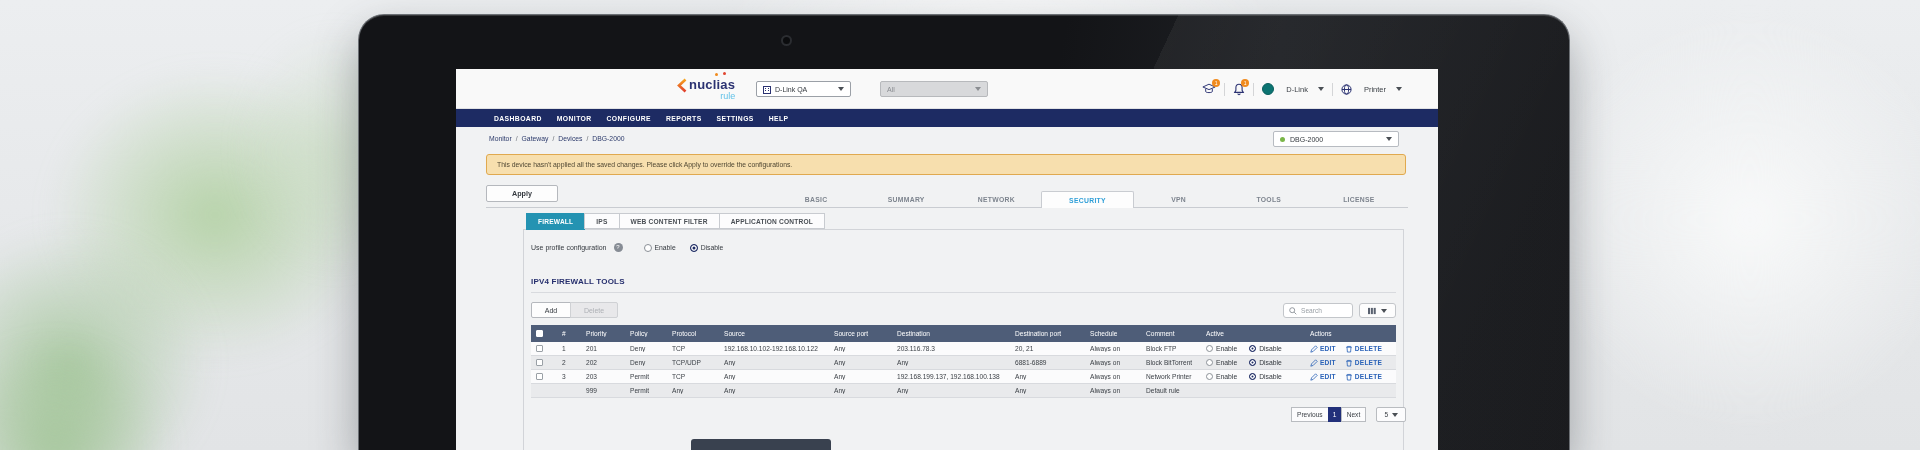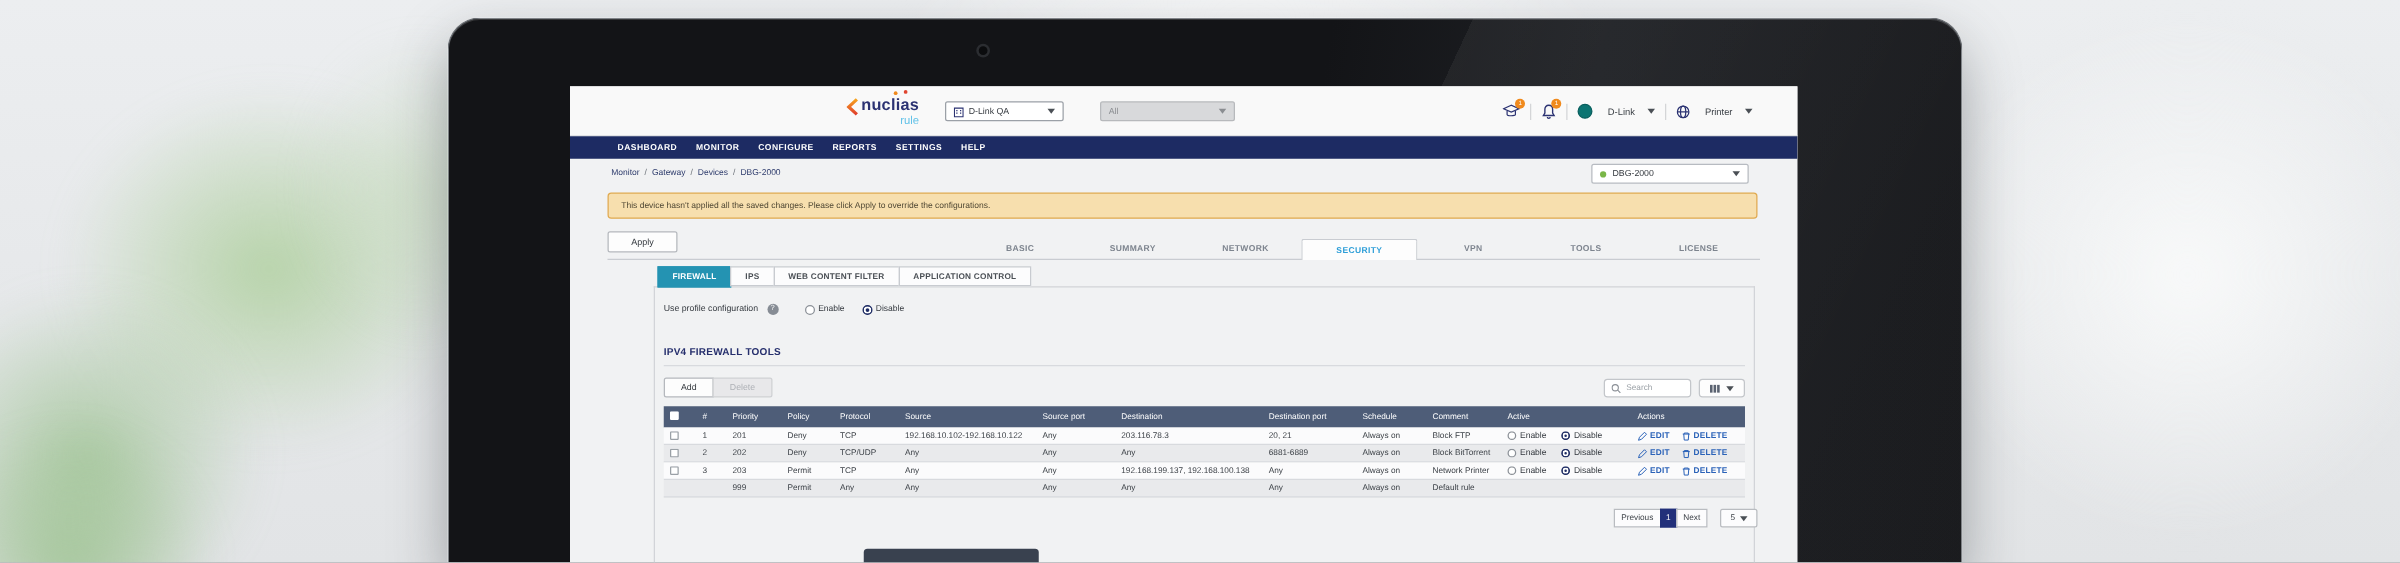--- a/index.html
+++ b/index.html
@@ -63,22 +63,22 @@
   .device-dd { position:absolute; left:817px; top:62px; width:126px; height:16px; background:#fff; border:1px solid #b7bbc1;
                border-radius:2px; display:flex; align-items:center; padding:0 6px; gap:5px; font-size:7px; color:#34393f; }
   .status-dot { width:5px; height:5px; border-radius:50%; background:#7ab648; }
 
   
   .warnbar { position:absolute; left:30px; top:85px; width:920px; height:21px; background:#f7dfae;
              border:1px solid #e0a94f; border-radius:3px; display:flex; align-items:center; padding-left:10px;
              font-size:6.8px; color:#4f4733; }
 
   
-  .apply-btn { position:absolute; left:30px; top:116px; width:56px; height:17px; background:#fdfdfd; border:1px solid #b5b8bd;
-               border-radius:2px; font-size:7.2px; color:#34393f; text-align:center; line-height:16px; }
+  .apply-btn { position:absolute; left:30px; top:116px; width:72px; height:17px; background:#fdfdfd; border:1px solid #b5b8bd;
+               border-radius:2px; font-size:7.2px; color:#34393f; text-align:center; line-height:16px;font-weight:bold; }
   .tabline { position:absolute; left:30px; top:138px; width:922px; border-bottom:1px solid #c9ccd1; }
   .main-tabs { position:absolute; left:315px; top:122px; width:633px; height:17px; display:flex; }
   .tab { flex:1; text-align:center; font-size:6.8px; color:#7d848e; line-height:17px; letter-spacing:.3px; font-weight:600; }
   .tab.active { background:#fdfdfd; border:1px solid #c9ccd1; border-bottom:none; border-radius:2px 2px 0 0; color:#2f9fd8; }
 
   
   .panel { position:absolute; left:67px; top:160px; width:881px; height:230px;
            border-top:1px solid #d2d4d8; border-left:1px solid #d2d4d8; border-right:1px solid #d2d4d8; }
   .sub-tabs { position:absolute; left:71px; top:144px; display:flex; }
   .subtab { height:16px; line-height:16px; padding:0 11px; font-size:6.6px; color:#4a4f55; background:#fcfcfd;

